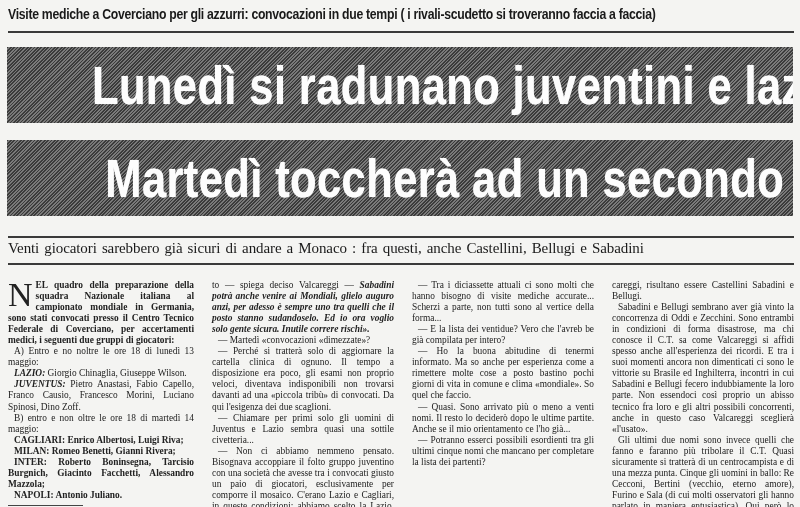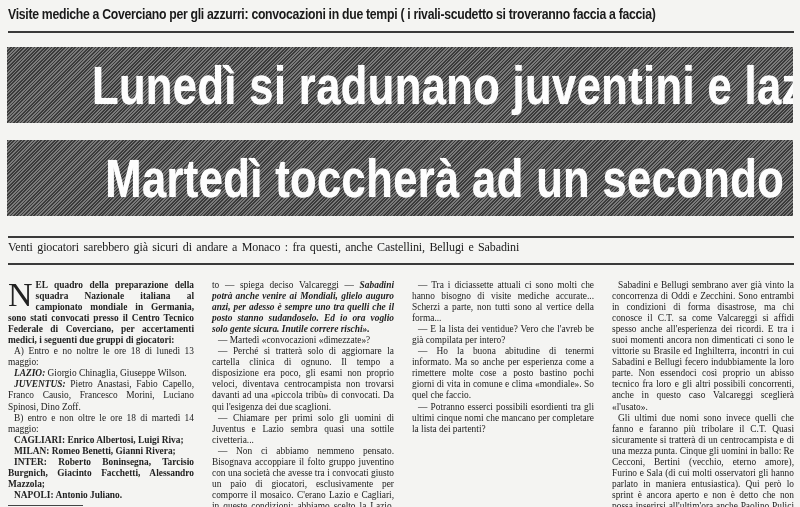--- a/index.html
+++ b/index.html
@@ -23,21 +23,21 @@
     display: flex; align-items: center; justify-content: flex-start; overflow: hidden;
   }
   .headbar span {
     color: #fdfdfd; font-family: "Liberation Sans", sans-serif; font-weight: bold;
     font-size: 53px; letter-spacing: 0.5px; white-space: nowrap;
     display: inline-block; transform: scaleX(0.82);
     text-shadow: 0 0 1px #fff;
   }
   .deck {
     position: absolute; left: 8px; top: 240px; width: 786px;
-    font-family: "Liberation Serif", serif; font-size: 12px; white-space: nowrap;
+    font-family: "Liberation Serif", serif; font-size: 15px; white-space: nowrap;
     word-spacing: 1.5px; letter-spacing: -0.1px;
   }
   .col {
     position: absolute; top: 280px; width: 182px;
     font-family: "Liberation Serif", serif; font-size: 9.4px; line-height: 11.05px;
     text-align: justify; hyphens: auto; color: #222;
   }
   .col p { margin: 0; text-indent: 6px; }
   .col p.noind { text-indent: 0; }
   .col b { font-weight: bold; font-style: italic; }
@@ -75,31 +75,33 @@
   <p class="bold"><span>MILAN:</span> <span>Romeo Benetti, Gianni Rivera;</span></p>
   <p class="bold"><span>INTER:</span> <span>Roberto Boninsegna, Tarcisio Burgnich, Giacinto Facchetti, Alessandro Mazzola;</span></p>
   <p class="bold"><span>NAPOLI:</span> <span>Antonio Juliano.</span></p>
   <div class="smallrule"></div>
 
 </div>
 
 <div class="col" style="left:212px;">
   <p class="noind"><span>to — spiega deciso Valcareggi — </span><b>Sabadini potrà anche venire ai Mondiali, glielo auguro anzi, per adesso è sempre uno tra quelli che il posto stanno sudandoselo. Ed io ora voglio solo gente sicura. Inutile correre rischi».</b></p>
   <p>— Martedì «convocazioni «dimezzate»?</p>
-  <p>— Perché si tratterà solo di aggiornare la cartella clinica di ognuno. Il tempo a disposizione era poco, gli esami non proprio veloci, diventava centrocampista non trovarsi davanti ad una «piccola tribù» di convocati. Da qui l'esigenza dei due scaglioni.</p>
+  <p>— Perché si tratterà solo di aggiornare la cartella clinica di ognuno. Il tempo a disposizione era poco, gli esami non proprio veloci, diventava indisponibili non trovarsi davanti ad una «piccola tribù» di convocati. Da qui l'esigenza dei due scaglioni.</p>
   <p>— Chiamare per primi solo gli uomini di Juventus e Lazio sembra quasi una sottile civetteria...</p>
   <p>— Non ci abbiamo nemmeno pensato. Bisognava accoppiare il folto gruppo juventino con una società che avesse tra i convocati giusto un paio di giocatori, esclusivamente per comporre il mosaico. C'erano Lazio e Cagliari, in queste condizioni: abbiamo scelto la Lazio, ma casualmente. Lunedì, fra l'altro, milanisti e interisti sono indisponibili.</p>
 
 </div>
 
 <div class="col" style="left:412px;">
   <p>— Tra i diciassette attuali ci sono molti che hanno bisogno di visite mediche accurate... Scherzi a parte, non tutti sono al vertice della forma...</p>
   <p>— E la lista dei ventidue? Vero che l'avreb be già compilata per intero?</p>
   <p>— Ho la buona abitudine di tenermi informato. Ma so anche per esperienza come a rimettere molte cose a posto bastino pochi giorni di vita in comune e clima «mondiale». So quel che faccio.</p>
+  <p>— Quasi. Sono arrivato più o meno a venti nomi. Il resto lo deciderò dopo le ultime partite. Anche se il mio orientamento ce l'ho già...</p>
   <p>— Potranno esserci possibili esordienti tra gli ultimi cinque nomi che mancano per completare la lista dei partenti?</p>
 
 </div>
 
 <div class="col" style="left:612px;">
+  <p class="noind">careggi, risultano essere Castellini Sabadini e Bellugi.</p>
   <p>Sabadini e Bellugi sembrano aver già vinto la concorrenza di Oddi e Zecchini. Sono entrambi in condizioni di forma disastrose, ma chi conosce il C.T. sa come Valcareggi si affidi spesso anche all'esperienza dei ricordi. E tra i suoi momenti ancora non dimenticati ci sono le vittorie su Brasile ed Inghilterra, incontri in cui Sabadini e Bellugi fecero indubbiamente la loro parte. Non essendoci così proprio un abisso tecnico fra loro e gli altri possibili concorrenti, anche in questo caso Valcareggi sceglierà «l'usato».</p>
   <p>Gli ultimi due nomi sono invece quelli che fanno e faranno più tribolare il C.T. Quasi sicuramente si tratterà di un centrocampista e di una mezza punta. Cinque gli uomini in ballo: Re Cecconi, Bertini (vecchio, eterno amore), Furino e Sala (di cui molti osservatori gli hanno parlato in maniera entusiastica). Qui però lo sprint è ancora aperto e non è detto che non possa inserirsi all'ultim'ora anche Paolino Pulici se dovesse continuare a mantenersi nella forma eccezionale di questi ultimi tempi.</p>
 
 </div>
 
 </body></html>

